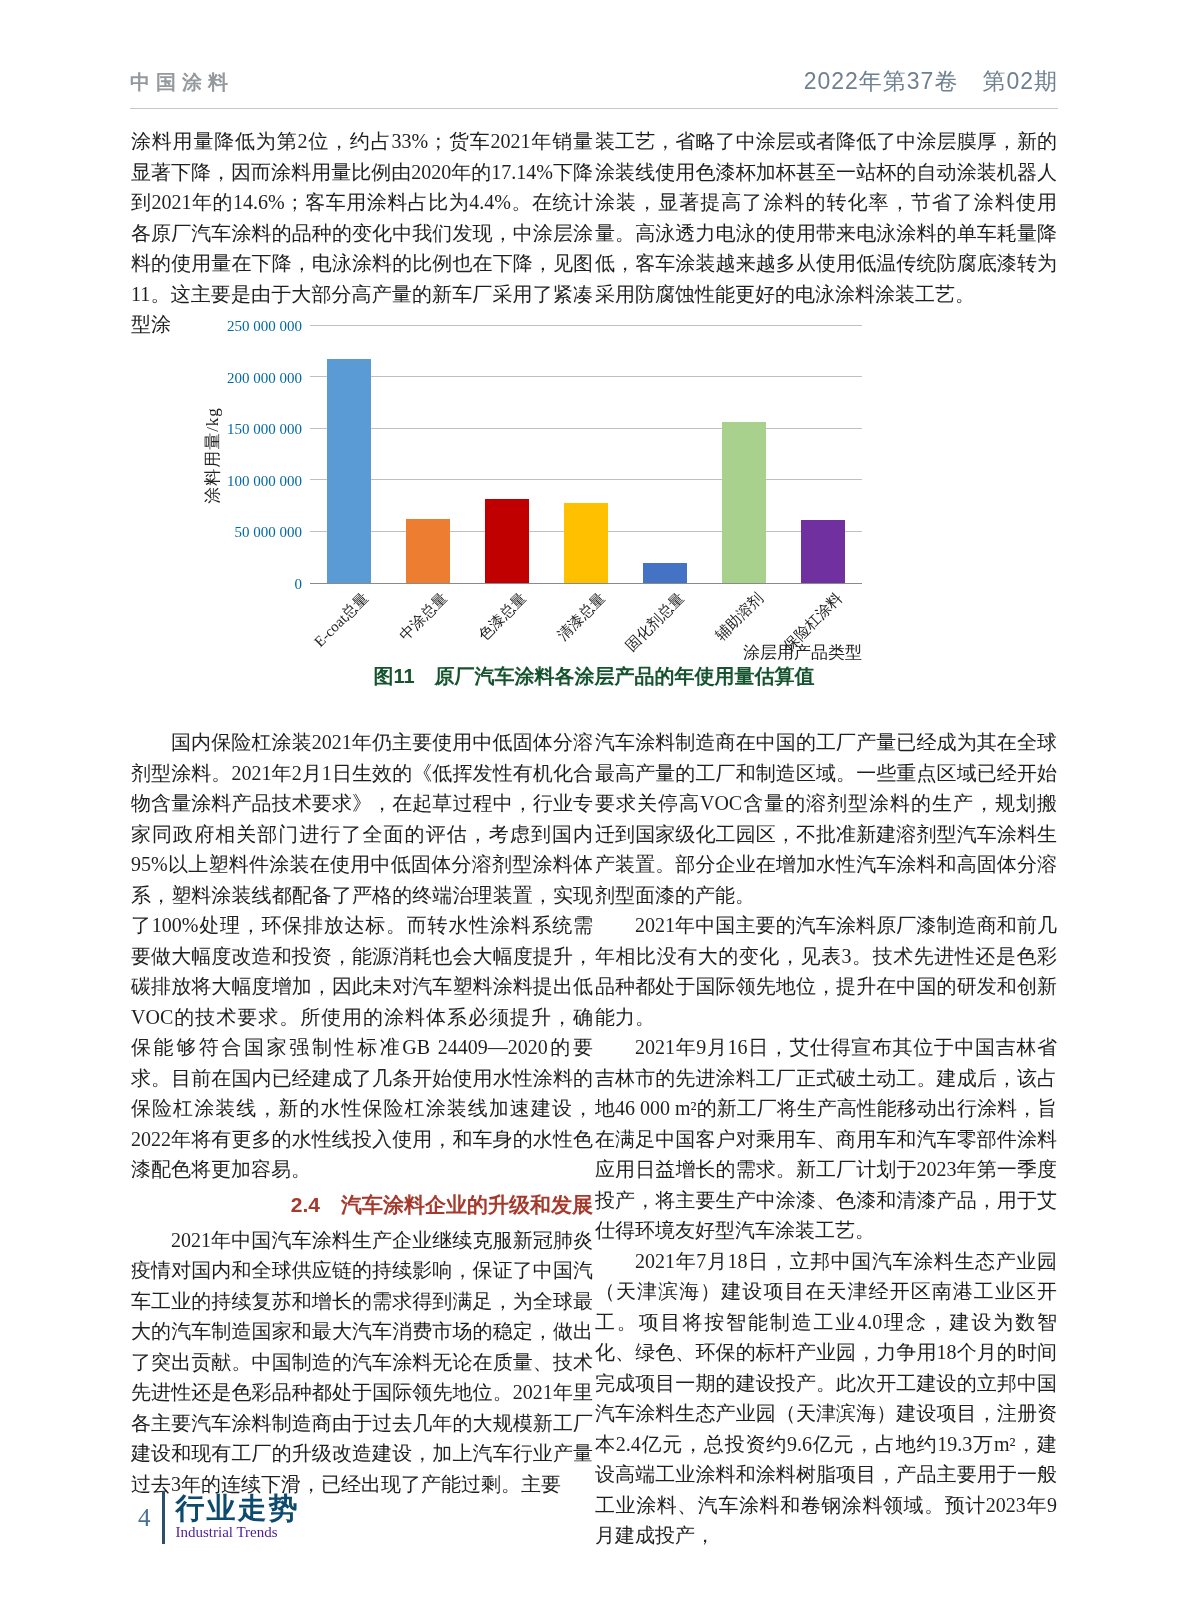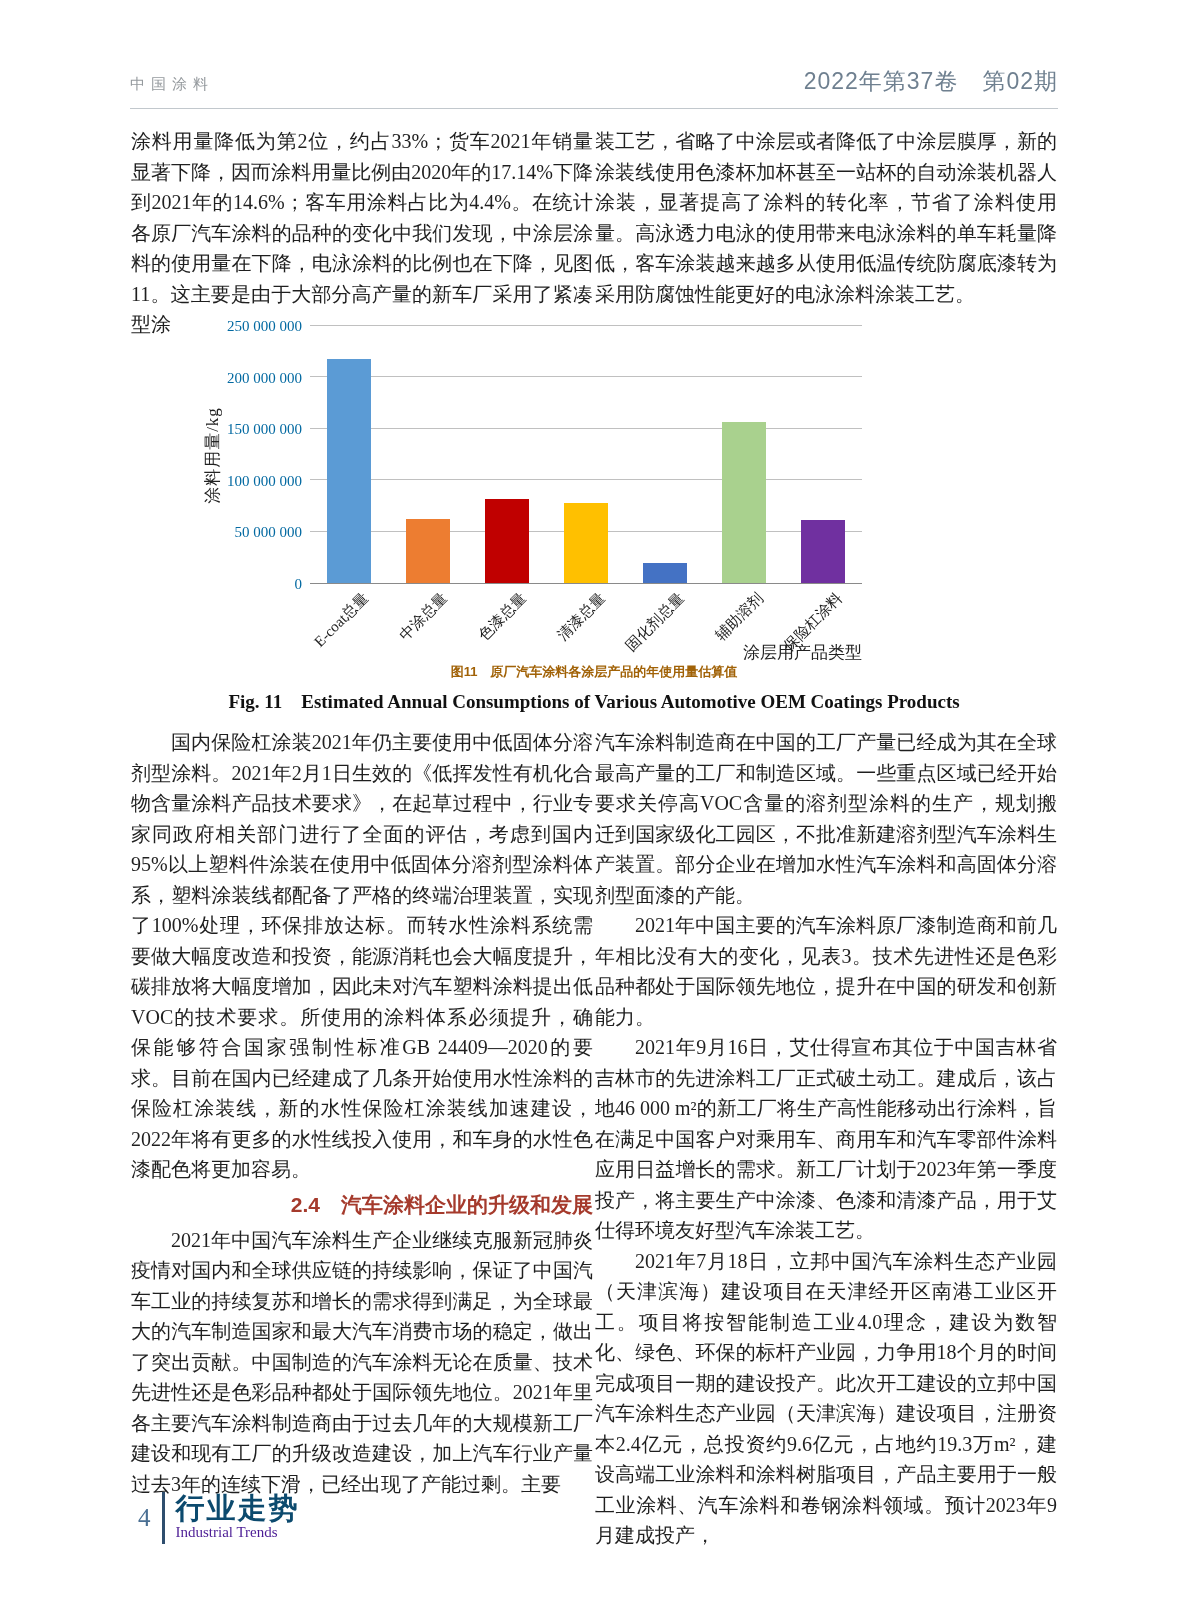--- a/index.html
+++ b/index.html
@@ -6,21 +6,21 @@
   #page{
     position:relative;width:1187px;height:1600px;margin:0 auto;background:#ffffff;
     overflow:hidden;font-family:"Liberation Serif","DejaVu Serif",serif;color:#1f1f1f;
   }
   
   .header{
     position:absolute;left:130px;top:66px;width:928px;
     display:flex;justify-content:space-between;align-items:baseline;
     padding-bottom:11px;border-bottom:1.5px solid #c2c8cd;
   }
-  .journal{font-family:"Liberation Sans","DejaVu Sans",sans-serif;font-size:15px;color:#94999d;letter-spacing:6px;}
+  .journal{font-family:"Liberation Sans","DejaVu Sans",sans-serif;font-size:20px;color:#94999d;letter-spacing:6px;font-weight:bold;}
   .issue{font-family:"Liberation Sans","DejaVu Sans",sans-serif;font-size:23px;color:#6f8090;letter-spacing:1px;}
   
   .textcol{position:absolute;width:462px;font-size:20px;line-height:30.5px;text-align:justify;}
   .textcol p{margin:0;}
   .indent{text-indent:2em;}
   .col-lt{left:131px;top:126px;}
   .col-rt{left:595px;top:126px;}
   .col-lb{left:131px;top:727px;}
   .col-rb{left:595px;top:727px;}
   .section-heading{
@@ -42,21 +42,21 @@
   .xlabels{display:flex;margin-left:112px;height:76px;}
   .xlabel-cell{flex:1;position:relative;}
   .xlabel{
     position:absolute;top:5px;right:50%;
     transform:translateX(10px) rotate(-45deg);transform-origin:100% 0;
     white-space:nowrap;font-size:15px;color:#222;
   }
   .x-title{position:absolute;left:310px;top:641px;width:552px;text-align:right;font-size:17px;color:#222;}
   .fig-caption-cn{
     position:absolute;left:131px;top:663px;width:926px;text-align:center;
-    font-family:"Liberation Sans","DejaVu Sans",sans-serif;font-weight:bold;font-size:13px;color:#a16207;
+    font-family:"Liberation Sans","DejaVu Sans",sans-serif;font-weight:bold;font-size:20px;color:#14532d;
   }
   .fig-caption-en{
     position:absolute;left:131px;top:689px;width:926px;text-align:center;
     font-family:"Liberation Serif","DejaVu Serif",serif;font-weight:bold;font-size:19px;color:#111;
   }
   
   .footer{position:absolute;left:138px;top:1492px;display:flex;align-items:center;}
   .pagenum{font-size:25px;color:#4a6f93;margin-right:11px;}
   .footer-divider{width:3px;height:52px;background:#2e4e6e;margin-right:11px;}
   .footer-cn{
@@ -147,21 +147,20 @@
           <span class="xlabel">辅助溶剂</span>
         </div>
         <div class="xlabel-cell">
           <span class="xlabel">保险杠涂料</span>
         </div>
       </div>
   </div>
 
   <div class="x-title">涂层用产品类型</div>
   <div class="fig-caption-cn">图11　原厂汽车涂料各涂层产品的年使用量估算值</div>
-  <div class="fig-caption-en">Fig. 11　Estimated Annual Consumptions of Various Automotive OEM Coatings Products</div>
 
   <div class="textcol col-lb">
     <p class="indent">国内保险杠涂装2021年仍主要使用中低固体分溶剂型涂料。2021年2月1日生效的《低挥发性有机化合物含量涂料产品技术要求》，在起草过程中，行业专家同政府相关部门进行了全面的评估，考虑到国内95%以上塑料件涂装在使用中低固体分溶剂型涂料体系，塑料涂装线都配备了严格的终端治理装置，实现了100%处理，环保排放达标。而转水性涂料系统需要做大幅度改造和投资，能源消耗也会大幅度提升，碳排放将大幅度增加，因此未对汽车塑料涂料提出低VOC的技术要求。所使用的涂料体系必须提升，确保能够符合国家强制性标准GB 24409—2020的要求。目前在国内已经建成了几条开始使用水性涂料的保险杠涂装线，新的水性保险杠涂装线加速建设，2022年将有更多的水性线投入使用，和车身的水性色漆配色将更加容易。</p>
     <h3 class="section-heading">2.4　汽车涂料企业的升级和发展</h3>
     <p class="indent">2021年中国汽车涂料生产企业继续克服新冠肺炎疫情对国内和全球供应链的持续影响，保证了中国汽车工业的持续复苏和增长的需求得到满足，为全球最大的汽车制造国家和最大汽车消费市场的稳定，做出了突出贡献。中国制造的汽车涂料无论在质量、技术先进性还是色彩品种都处于国际领先地位。2021年里各主要汽车涂料制造商由于过去几年的大规模新工厂建设和现有工厂的升级改造建设，加上汽车行业产量过去3年的连续下滑，已经出现了产能过剩。主要</p>
   </div>
 
   <div class="textcol col-rb">
     <p>汽车涂料制造商在中国的工厂产量已经成为其在全球最高产量的工厂和制造区域。一些重点区域已经开始要求关停高VOC含量的溶剂型涂料的生产，规划搬迁到国家级化工园区，不批准新建溶剂型汽车涂料生产装置。部分企业在增加水性汽车涂料和高固体分溶剂型面漆的产能。</p>
     <p class="indent">2021年中国主要的汽车涂料原厂漆制造商和前几年相比没有大的变化，见表3。技术先进性还是色彩品种都处于国际领先地位，提升在中国的研发和创新能力。</p>

